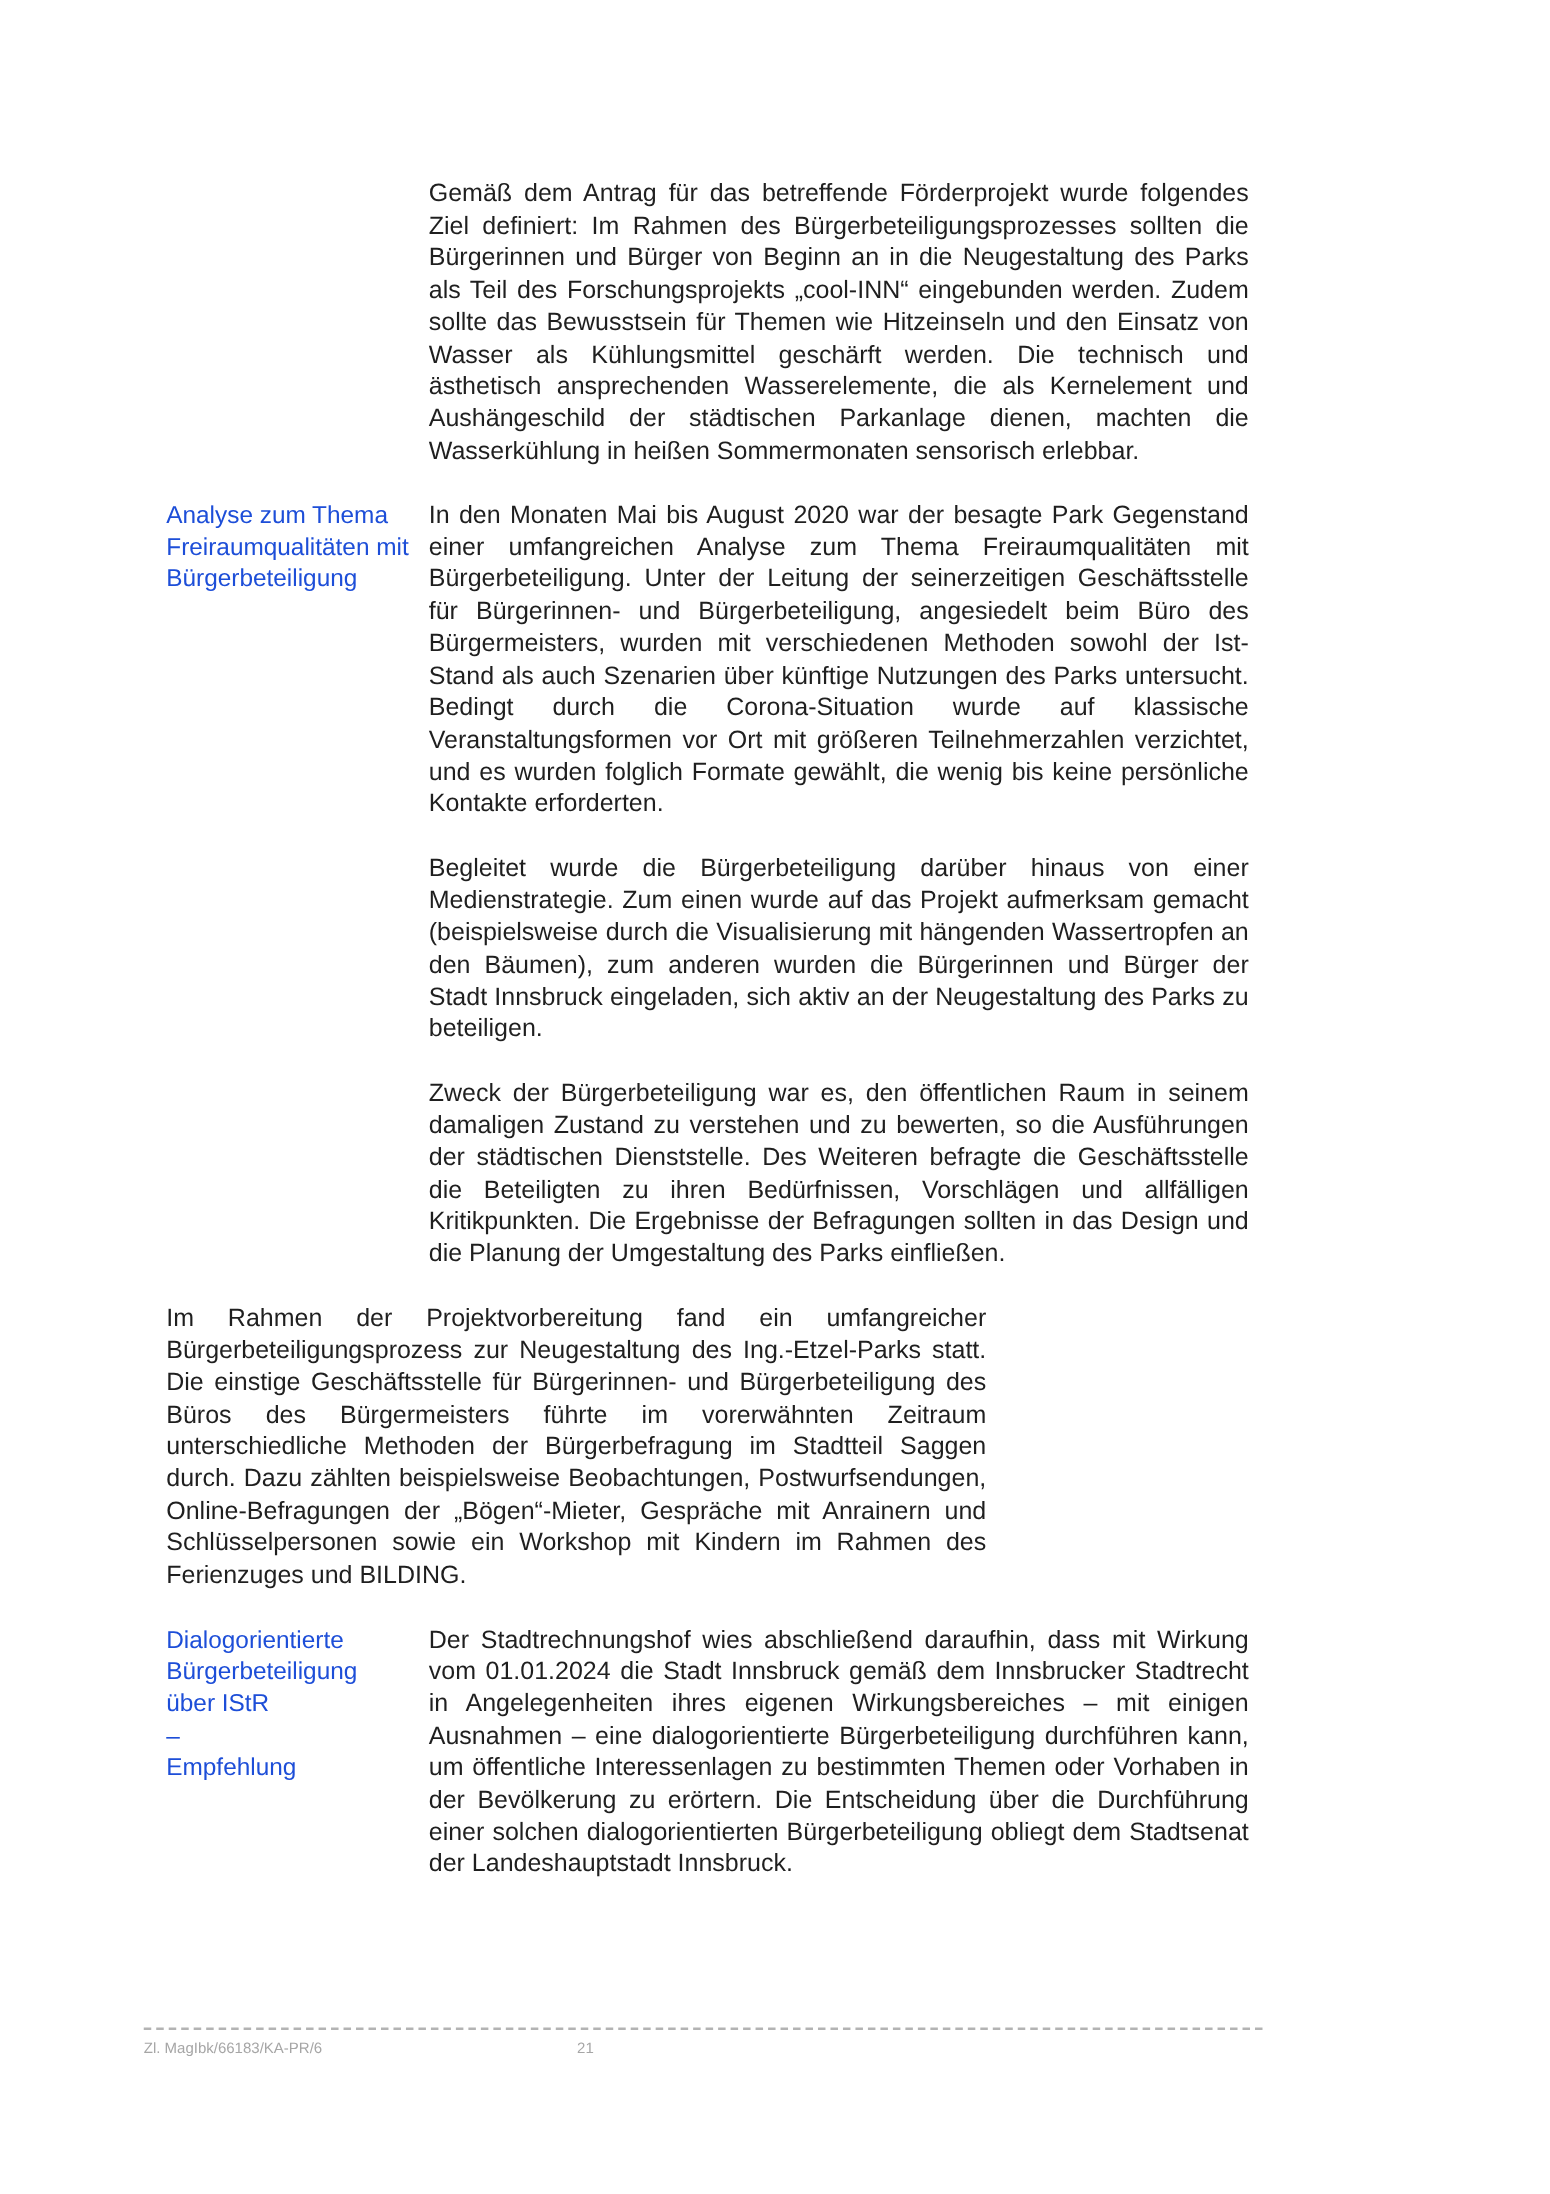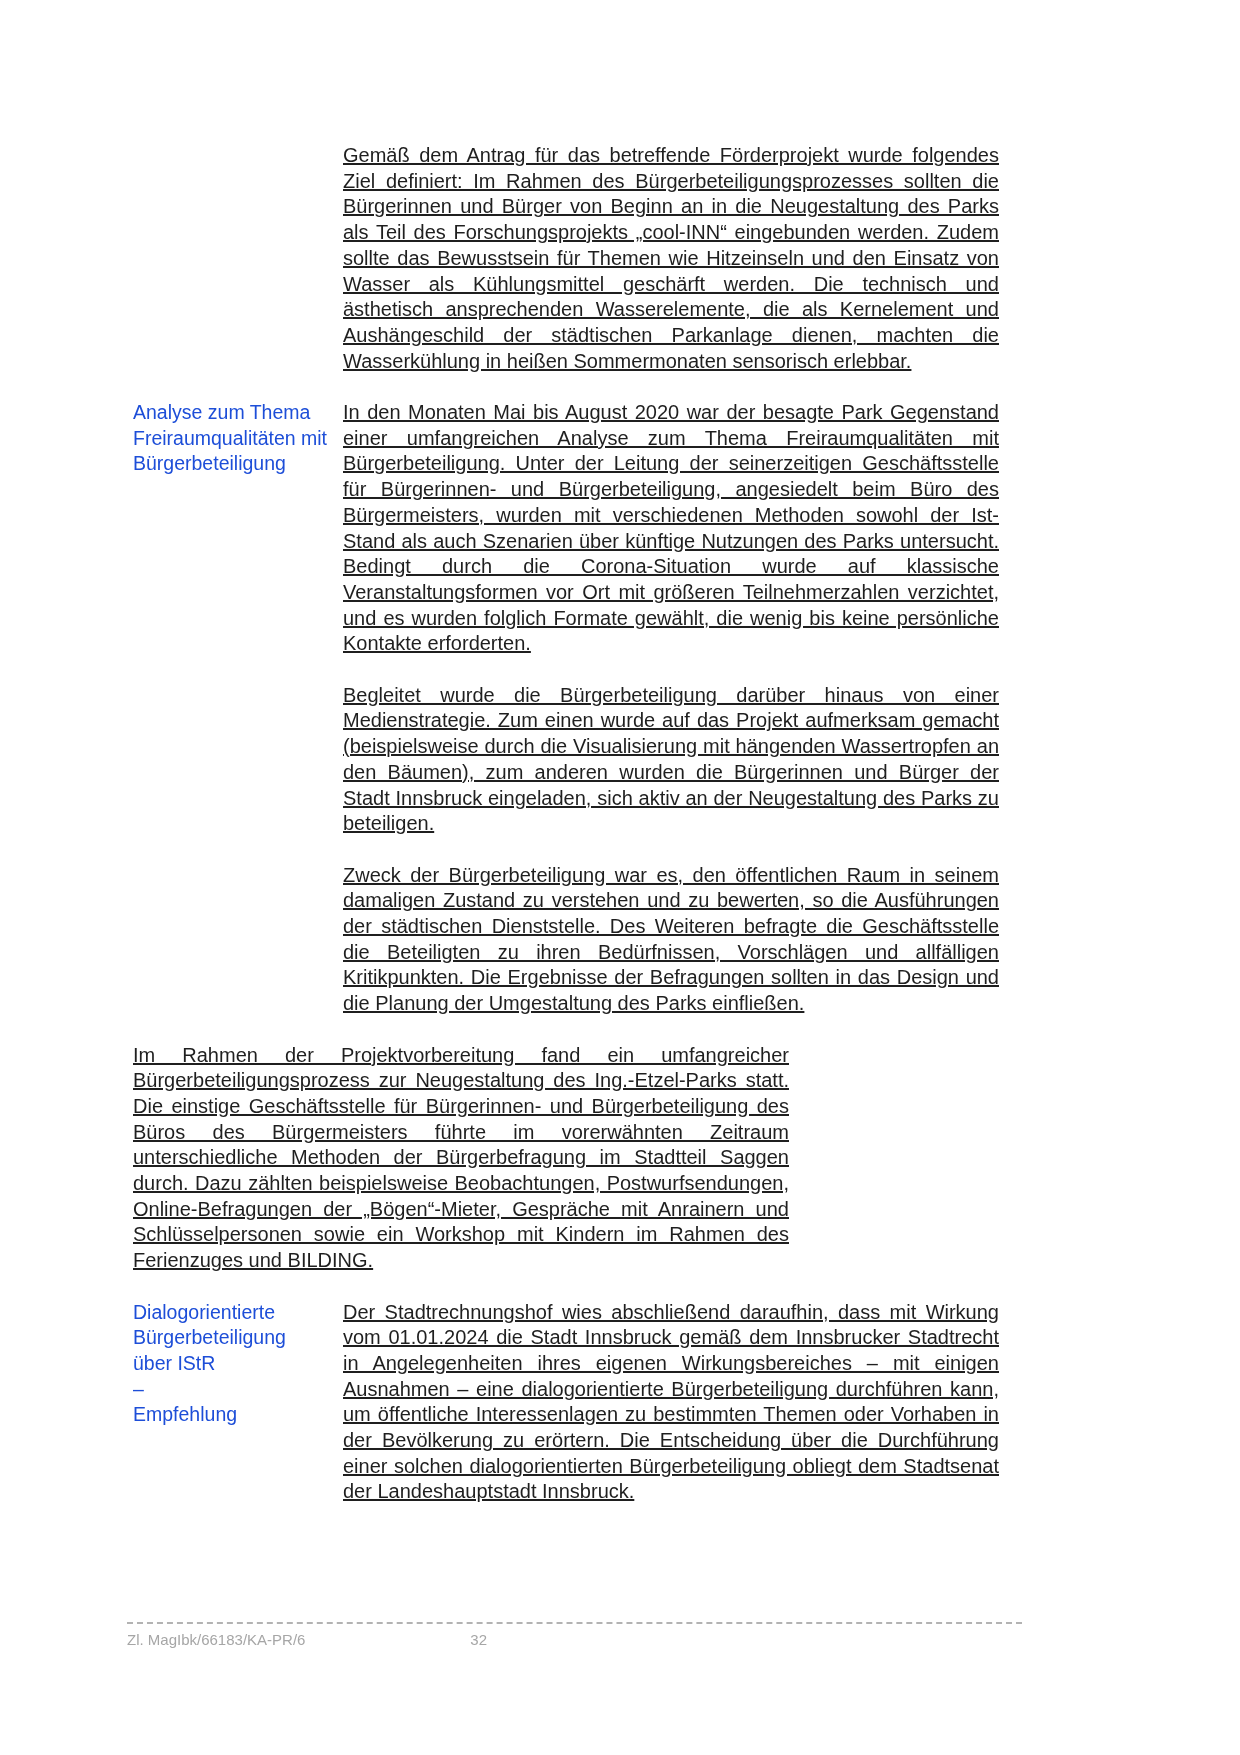--- a/index.html
+++ b/index.html
@@ -38,34 +38,32 @@
     box-sizing: border-box;
   }
   .body-col {
     width: 656px;
     flex: 0 0 656px;
     margin: 0;
     font-size: 20px;
     line-height: 25.7px;
     text-align: justify;
     color: #1f1f1f;
-    text-decoration: underline;
   }
   .page-footer {
     position: absolute;
     top: 1622px;
     left: 115px;
     width: 895px;
     border-top: 2px dashed #b3b3b3;
     padding-top: 7px;
     display: flex;
     align-items: flex-end;
-    font-size: 15px;
+    font-size: 12px;
     color: #a6a6a6;
-    margin-left: 12px;
   }
   .footer-left {
     flex: 0 0 auto;
     width: 270px;
     text-align: left;
   }
   .footer-center {
     flex: 1 1 auto;
     text-align: center;
   }
@@ -114,16 +112,16 @@
 über IStR
 –
 Empfehlung</div>
       <p class="body-col">Der Stadtrechnungshof wies abschließend daraufhin, dass mit Wirkung vom 01.01.2024 die Stadt Innsbruck gemäß dem Innsbrucker Stadtrecht in Angelegenheiten ihres eigenen Wirkungsbereiches – mit einigen Ausnahmen – eine dialogorientierte Bürgerbeteiligung durchführen kann, um öffentliche Interessenlagen zu bestimmten Themen oder Vorhaben in der Bevölkerung zu erörtern. Die Entscheidung über die Durchführung einer solchen dialogorientierten Bürgerbeteiligung obliegt dem Stadtsenat der Landeshauptstadt Innsbruck.</p>
     </section>
 
   </main>
 
   <footer class="page-footer">
     <span class="footer-left">Zl. MagIbk/66183/KA-PR/6</span>
-    <span class="footer-right">32</span>
+    <span class="footer-right">21</span>
   </footer>
 
 </div>
 
 </body></html>

